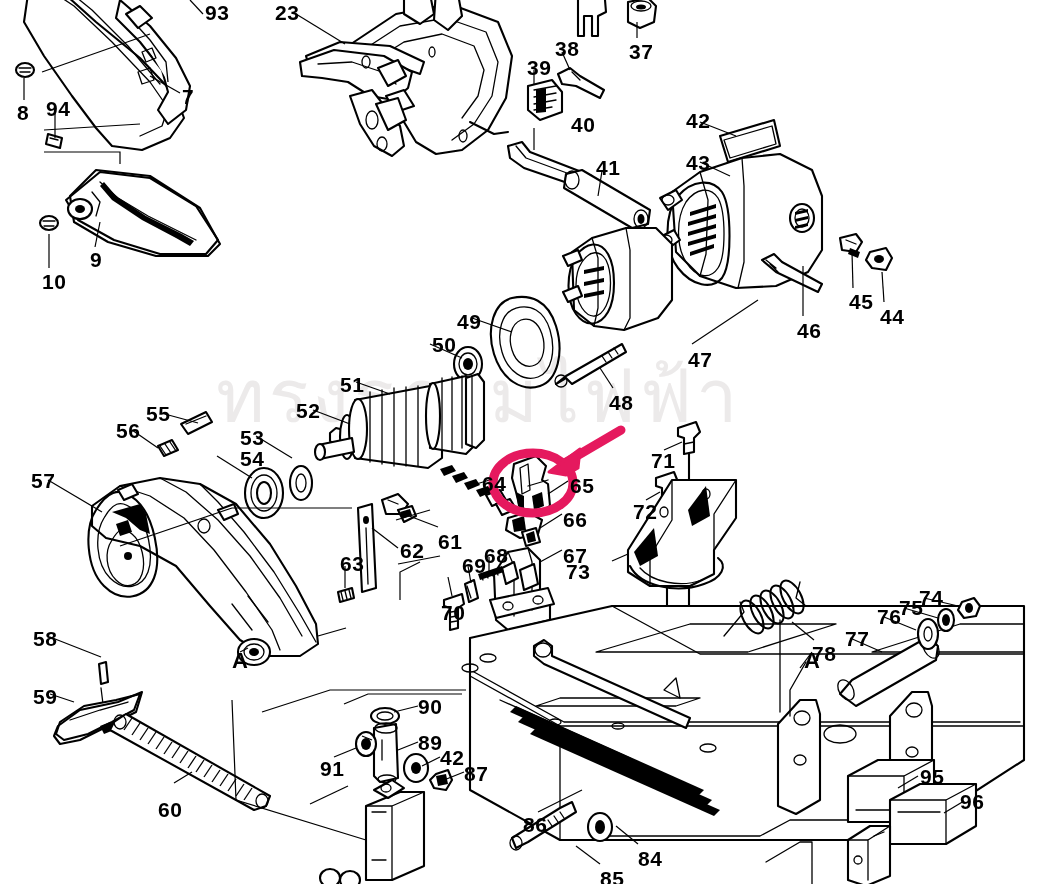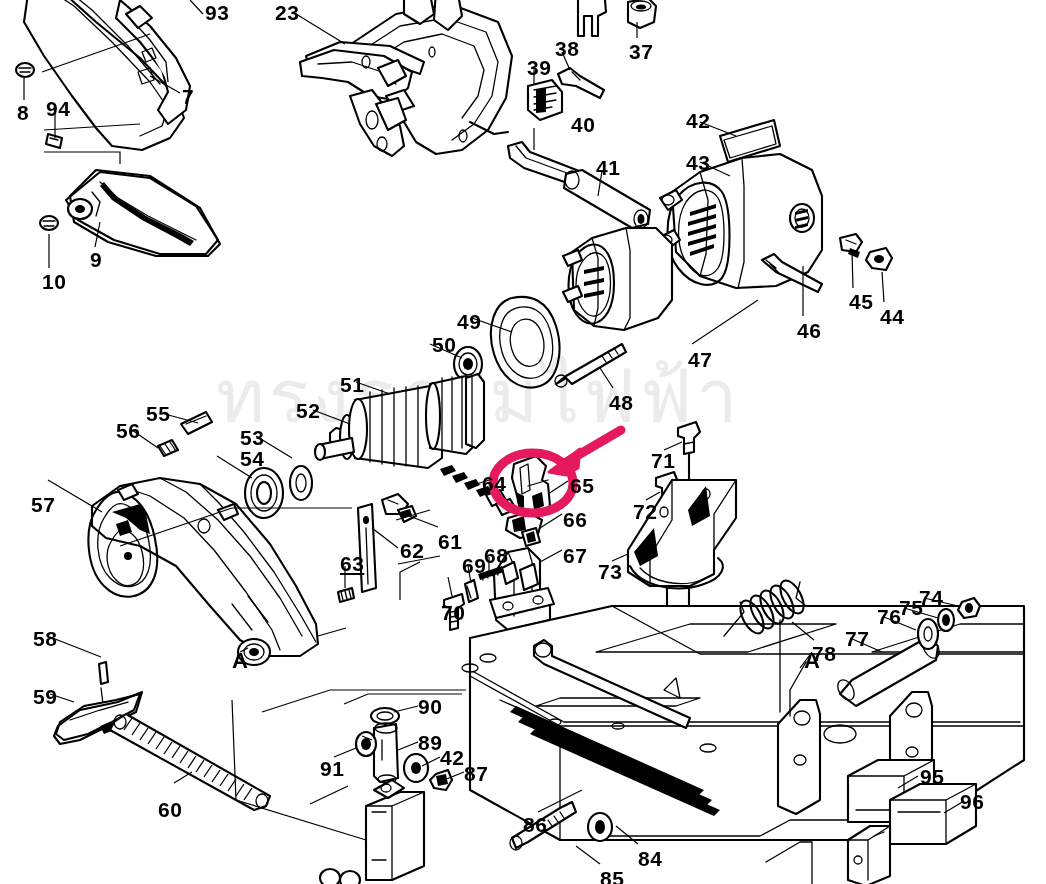--- a/index.html
+++ b/index.html
@@ -710,37 +710,37 @@
       <div class="lbl" style="left: 688px; top: 349px;">47</div>
       <div class="lbl" style="left: 609px; top: 392px;">48</div>
       <div class="lbl" style="left: 457px; top: 311px;">49</div>
       <div class="lbl" style="left: 432px; top: 334px; text-align: center;">50</div>
       <div class="lbl" style="left: 340px; top: 374px;">51</div>
       <div class="lbl" style="left: 296px; top: 400px;">52</div>
       <div class="lbl" style="left: 240px; top: 427px;">53</div>
       <div class="lbl" style="left: 200px; top: 448px; margin-left: 40px;">54</div>
       <div class="lbl" style="left: 146px; top: 403px;">55</div>
       <div class="lbl" style="left: 116px; top: 420px;">56</div>
-      <div class="lbl" style="left: 31px; top: 470px; margin-top: 24px;">57</div>
+      <div class="lbl" style="left: 31px; top: 470px;">57</div>
       <div class="lbl" style="left: 33px; top: 628px;">58</div>
       <div class="lbl" style="left: 33px; top: 686px;">59</div>
       <div class="lbl" style="left: 158px; top: 787px; margin-top: 12px;">60</div>
       <div class="lbl" style="left: 438px; top: 531px;">61</div>
       <div class="lbl" style="left: 400px; top: 540px;">62</div>
-      <div class="lbl" style="left: 340px; top: 553px; text-decoration: underline;">63</div>
+      <div class="lbl" style="left: 340px; top: 553px;">63</div>
       <div class="lbl" style="left: 482px; top: 473px;">64</div>
       <div class="lbl" style="left: 570px; top: 475px;">65</div>
       <div class="lbl" style="left: 563px; top: 509px;">66</div>
       <div class="lbl" style="left: 563px; top: 545px;">67</div>
       <div class="lbl" style="left: 484px; top: 545px;">68</div>
       <div class="lbl" style="left: 462px; top: 555px;">69</div>
       <div class="lbl" style="left: 441px; top: 566px; margin-top: 36px;">70</div>
       <div class="lbl" style="left: 651px; top: 450px;">71</div>
       <div class="lbl" style="left: 633px; top: 501px;">72</div>
-      <div class="lbl" style="left: 598px; top: 561px; text-align: right;">73</div>
+      <div class="lbl" style="left: 566px; top: 561px; text-align: right;">73</div>
       <div class="lbl" style="left: 919px; top: 587px;">74</div>
       <div class="lbl" style="left: 899px; top: 597px;">75</div>
       <div class="lbl" style="left: 877px; top: 606px;">76</div>
       <div class="lbl" style="left: 845px; top: 628px;">77</div>
       <div class="lbl" style="left: 812px; top: 643px;">78</div>
       <div class="lbl" style="left: 638px; top: 848px;">84</div>
       <div class="lbl" style="left: 600px; top: 868px;">85</div>
       <div class="lbl" style="left: 523px; top: 814px;">86</div>
       <div class="lbl" style="left: 464px; top: 763px;">87</div>
       <div class="lbl" style="left: 440px; top: 747px;">42</div>

